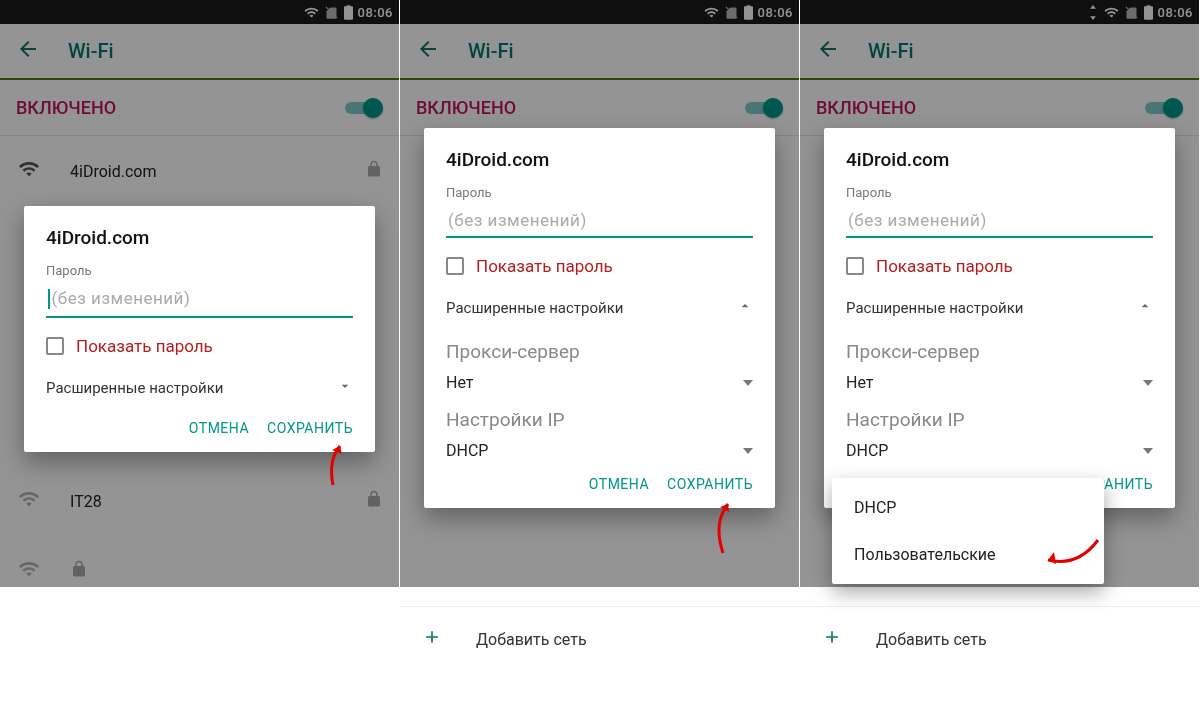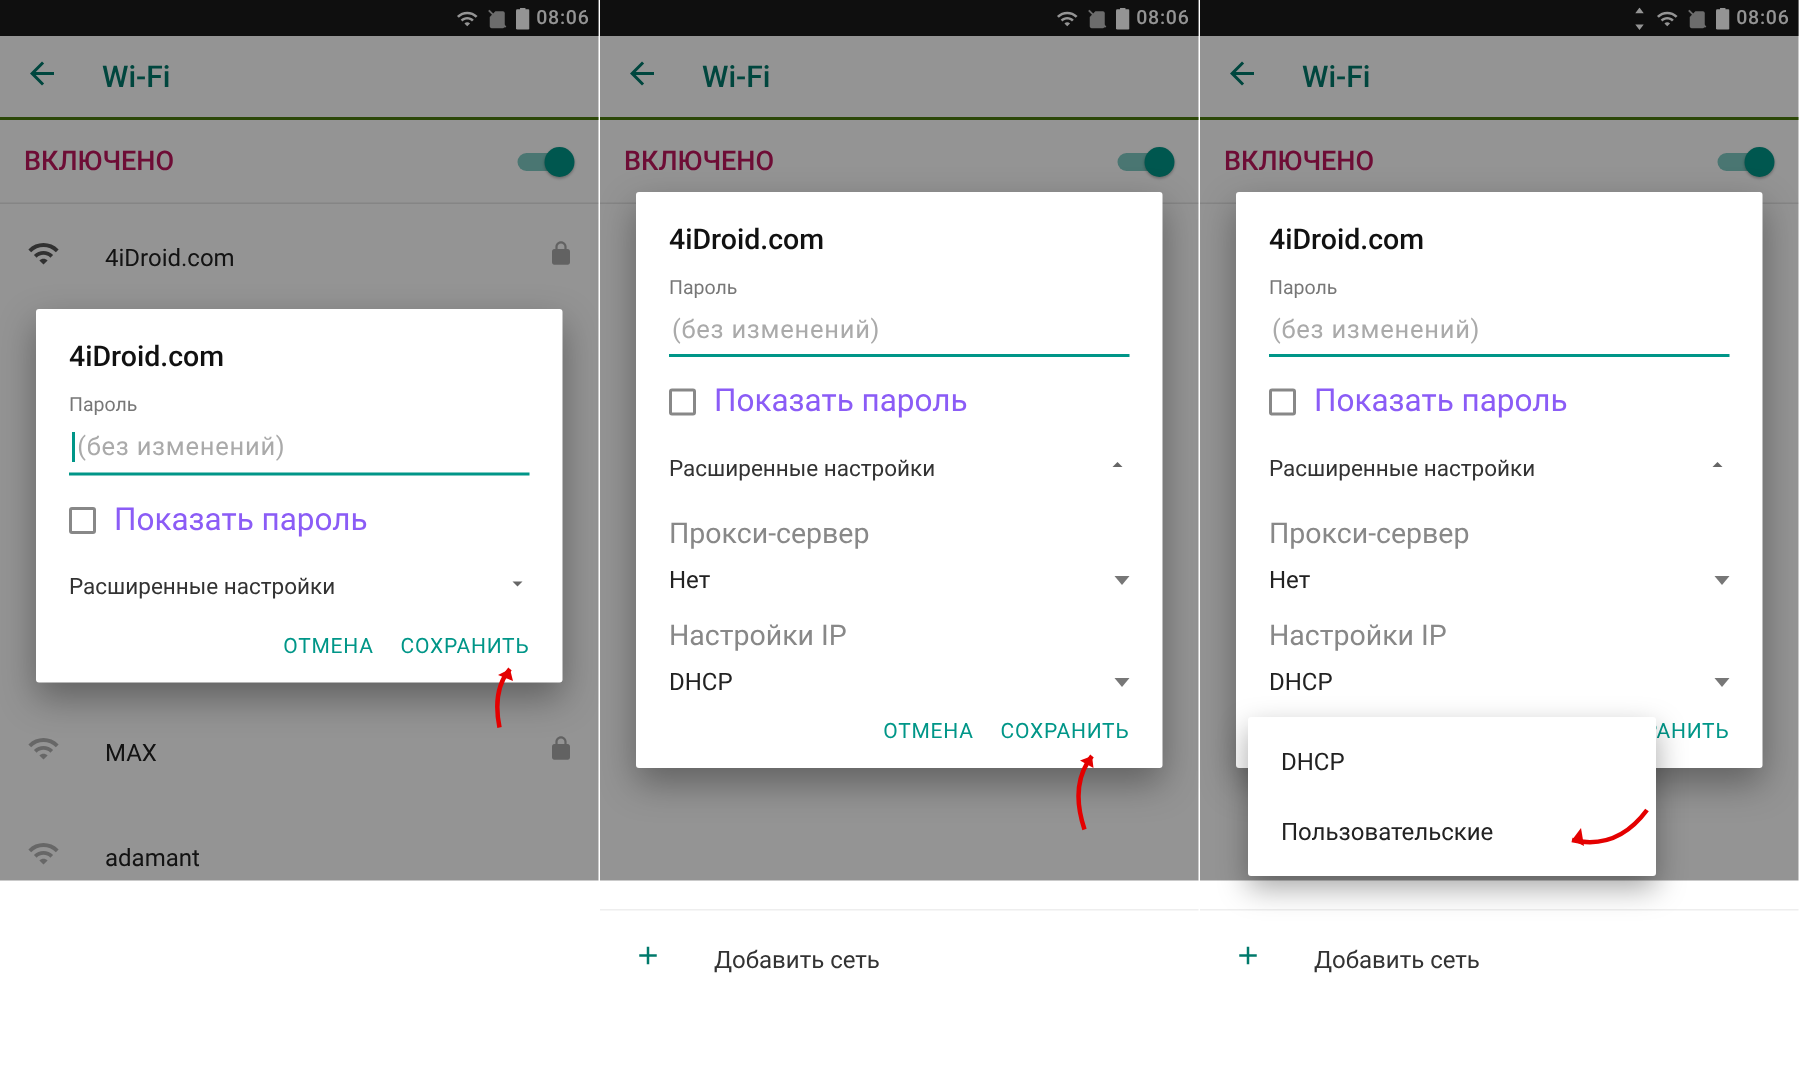--- a/index.html
+++ b/index.html
@@ -94,21 +94,21 @@
     border:none; border-bottom:2px solid #009688;
     font-size:17px; padding: 6px 2px;
     color:#999; width:100%;
     letter-spacing: .5px;
   }
   .dialog .input::placeholder, .dialog .input.placeholder { color:#aaa; }
   .dialog .cursor { display:inline-block; width:1.5px; height:20px; background:#009688; vertical-align:middle; margin-right:2px; position:relative; top:-1px; }
 
   .check-row { display:flex; align-items:center; gap:12px; margin-top:18px; margin-bottom:10px; }
   .check-box { width:18px; height:18px; border:2px solid #888; border-radius:2px; }
-  .check-row .txt { font-size:21px; color:#8b5cf6; }
+  .check-row .txt { font-size:17px; color:#b91c1c; }
 
   .adv-row { display:flex; align-items:center; justify-content:space-between; padding:12px 0; }
   .adv-row .txt { font-size:15px; color:#333; }
   .adv-row .chev { width:16px; height:16px; }
 
   .sel-label { font-size:19px; color:#888; margin-top:10px; }
   .sel-row { display:flex; align-items:center; justify-content:space-between; padding:10px 0 6px;text-align:center; }
   .sel-row .val { font-size:16px; color:#222; }
   .sel-row .tri { width:0; height:0; border-left:5px solid transparent; border-right:5px solid transparent; border-top:6px solid #777; }
 
@@ -180,30 +180,32 @@
       <span class="lock lock-grey"><svg viewBox="0 0 24 24" width="18" height="18" fill="#666">
             <path d="M18 8h-1V6c0-2.76-2.24-5-5-5S7 3.24 7 6v2H6c-1.1 0-2 .9-2 2v10c0 1.1.9 2 2 2h12c1.1 0 2-.9 2-2V10c0-1.1-.9-2-2-2zM9 6c0-1.66 1.34-3 3-3s3 1.34 3 3v2H9V6z"></path>
           </svg></span>
     </div>
     <div class="wifi-item" style="height:130px"></div>
     <div class="wifi-item" style="height:130px"></div>
     <div class="wifi-item">
       <span class="sig grey-sig"><svg viewBox="0 0 24 24" width="22" height="22" fill="#555">
             <path d="M1 9l2 2c4.97-4.97 13.03-4.97 18 0l2-2C16.93 2.93 7.07 2.93 1 9zm8 8l3 3 3-3c-1.66-1.66-4.34-1.66-6 0zm-4-4l2 2c2.76-2.76 7.24-2.76 10 0l2-2C15.14 9.14 8.86 9.14 5 13z"></path>
           </svg></span>
-      <span class="ssid">MAX</span>
+      <span class="ssid">IT28</span>
       <span class="lock lock-grey"><svg viewBox="0 0 24 24" width="18" height="18" fill="#666">
             <path d="M18 8h-1V6c0-2.76-2.24-5-5-5S7 3.24 7 6v2H6c-1.1 0-2 .9-2 2v10c0 1.1.9 2 2 2h12c1.1 0 2-.9 2-2V10c0-1.1-.9-2-2-2zM9 6c0-1.66 1.34-3 3-3s3 1.34 3 3v2H9V6z"></path>
           </svg></span>
     </div>
     <div class="wifi-item">
       <span class="sig grey-sig"><svg viewBox="0 0 24 24" width="22" height="22" fill="#555">
             <path d="M1 9l2 2c4.97-4.97 13.03-4.97 18 0l2-2C16.93 2.93 7.07 2.93 1 9zm8 8l3 3 3-3c-1.66-1.66-4.34-1.66-6 0zm-4-4l2 2c2.76-2.76 7.24-2.76 10 0l2-2C15.14 9.14 8.86 9.14 5 13z"></path>
           </svg></span>
-      <span class="ssid">adamant</span>
+      <span class="lock lock-grey"><svg viewBox="0 0 24 24" width="18" height="18" fill="#666">
+            <path d="M18 8h-1V6c0-2.76-2.24-5-5-5S7 3.24 7 6v2H6c-1.1 0-2 .9-2 2v10c0 1.1.9 2 2 2h12c1.1 0 2-.9 2-2V10c0-1.1-.9-2-2-2zM9 6c0-1.66 1.34-3 3-3s3 1.34 3 3v2H9V6z"></path>
+          </svg></span>
     </div>
   </div>
 
   <div class="overlay"></div>
 
   <div class="dialog" style="top:206px">
     <div class="network">4iDroid.com</div>
     <div class="field-label">Пароль</div>
     <div class="input placeholder"><span class="cursor"></span><span>(без изменений)</span></div>
     <div class="check-row">

